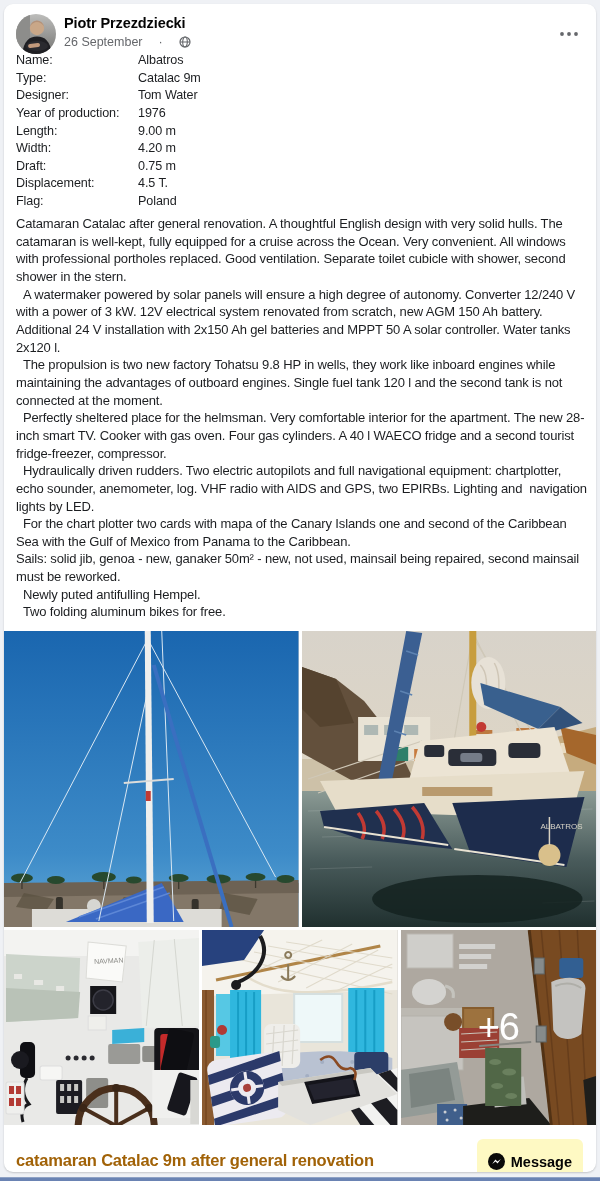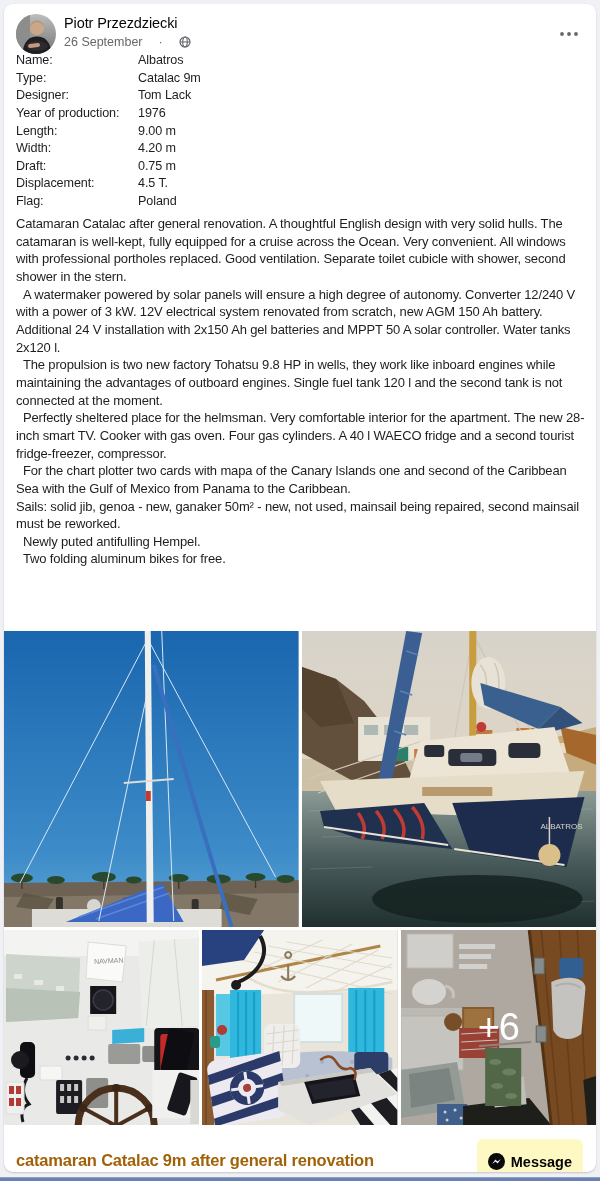--- a/index.html
+++ b/index.html
@@ -10,21 +10,21 @@
     -webkit-font-smoothing:antialiased;
   }
   .card{
     position:absolute;left:4px;top:4px;width:592px;height:1168px;
     background:#ffffff;border-radius:9px;box-shadow:0 1px 2px rgba(0,0,0,.18);
     overflow:hidden;
   }
   
   .avatar{position:absolute;left:12px;top:10px;width:40px;height:40px;border-radius:50%;overflow:hidden;cursor:pointer;}
   .avatar svg{display:block;width:100%;height:100%;}
-  .author{position:absolute;left:60px;top:11px;font-size:14.5px;font-weight:normal;color:#050505;letter-spacing:-.1px;cursor:pointer;}
+  .author{position:absolute;left:60px;top:11px;font-size:14.5px;font-weight:bold;color:#050505;letter-spacing:-.1px;cursor:pointer;}
   .dateline{position:absolute;left:60px;top:30px;height:16px;display:flex;align-items:center;gap:16px;font-size:12.5px;color:#65676b;}
   .menu-btn{position:absolute;right:10px;top:13px;width:34px;height:34px;border:none;background:transparent;border-radius:50%;display:flex;align-items:center;justify-content:center;cursor:pointer;}
   
   .specs{position:absolute;left:12px;top:48px;font-size:12.6px;line-height:17.65px;color:#1c1e21;letter-spacing:-.1px;}
   .spec-row{display:flex;height:17.65px;align-items:center;}
   .spec-label{width:122px;}
   
   .desc{position:absolute;left:12px;top:211px;width:572px;height:412px;overflow:hidden;
         font-size:13px;line-height:17.65px;color:#1c1e21;letter-spacing:-.15px;}
   .para{white-space:pre-wrap;}
@@ -93,21 +93,21 @@
       <span class="spec-value">Albatros</span>
     </div>
 
     <div class="spec-row">
       <span class="spec-label">Type:</span>
       <span class="spec-value">Catalac 9m</span>
     </div>
 
     <div class="spec-row">
       <span class="spec-label">Designer:</span>
-      <span class="spec-value">Tom Lack</span>
+      <span class="spec-value">Tom Water</span>
     </div>
 
     <div class="spec-row">
       <span class="spec-label">Year of production:</span>
       <span class="spec-value">1976</span>
     </div>
 
     <div class="spec-row">
       <span class="spec-label">Length:</span>
       <span class="spec-value">9.00 m</span>
@@ -132,20 +132,21 @@
       <span class="spec-label">Flag:</span>
       <span class="spec-value">Poland</span>
     </div>
   </div>
 
   <div class="desc">
       <div class="para">Catamaran Catalac after general renovation. A thoughtful English design with very solid hulls. The catamaran is well-kept, fully equipped for a cruise across the Ocean. Very convenient. All windows with professional portholes replaced. Good ventilation. Separate toilet cubicle with shower, second shower in the stern.</div>
       <div class="para">  A watermaker powered by solar panels will ensure a high degree of autonomy. Converter 12/240 V with a power of 3 kW. 12V electrical system renovated from scratch, new AGM 150 Ah battery. Additional 24 V installation with 2x150 Ah gel batteries and MPPT 50 A solar controller. Water tanks 2x120 l.</div>
       <div class="para">  The propulsion is two new factory Tohatsu 9.8 HP in wells, they work like inboard engines while maintaining the advantages of outboard engines. Single fuel tank 120 l and the second tank is not connected at the moment.</div>
       <div class="para">  Perfectly sheltered place for the helmsman. Very comfortable interior for the apartment. The new 28-inch smart TV. Cooker with gas oven. Four gas cylinders. A 40 l WAECO fridge and a second tourist fridge-freezer, compressor.</div>
+      <div class="para">  Hydraulically driven rudders. Two electric autopilots and full navigational equipment: chartplotter, echo sounder, anemometer, log. VHF radio with AIDS and GPS, two EPIRBs. Lighting and  navigation lights by LED.</div>
       <div class="para">  For the chart plotter two cards with mapa of the Canary Islands one and second of the Caribbean Sea with the Gulf of Mexico from Panama to the Caribbean.</div>
       <div class="para">Sails: solid jib, genoa - new, ganaker 50m² - new, not used, mainsail being repaired, second mainsail must be reworked.</div>
       <div class="para">  Newly puted antifulling Hempel.</div>
       <div class="para">  Two folding aluminum bikes for free.</div>
     </div>
 
   <div class="grid">
     <div class="prow prow1">
       <div class="cell" aria-label="mast-against-blue-sky">
         <svg viewBox="0 0 295 296" preserveAspectRatio="none">

